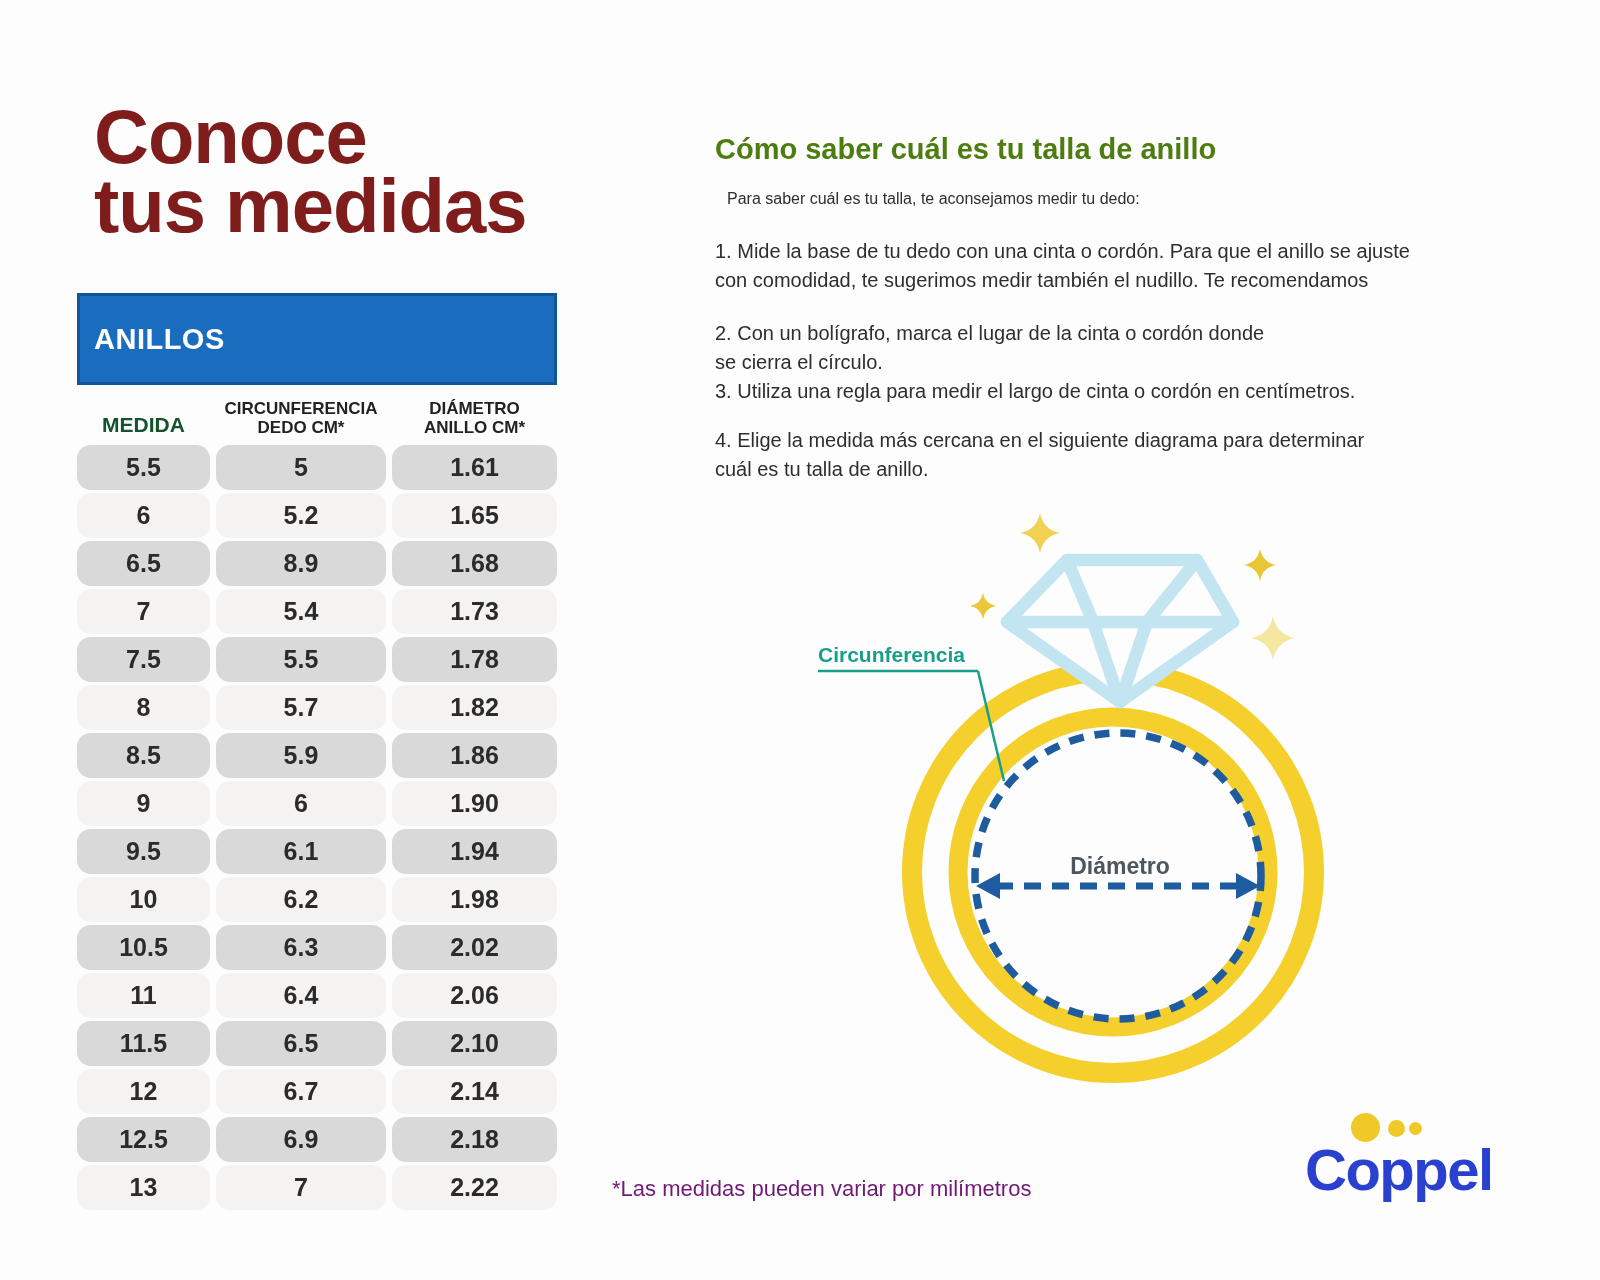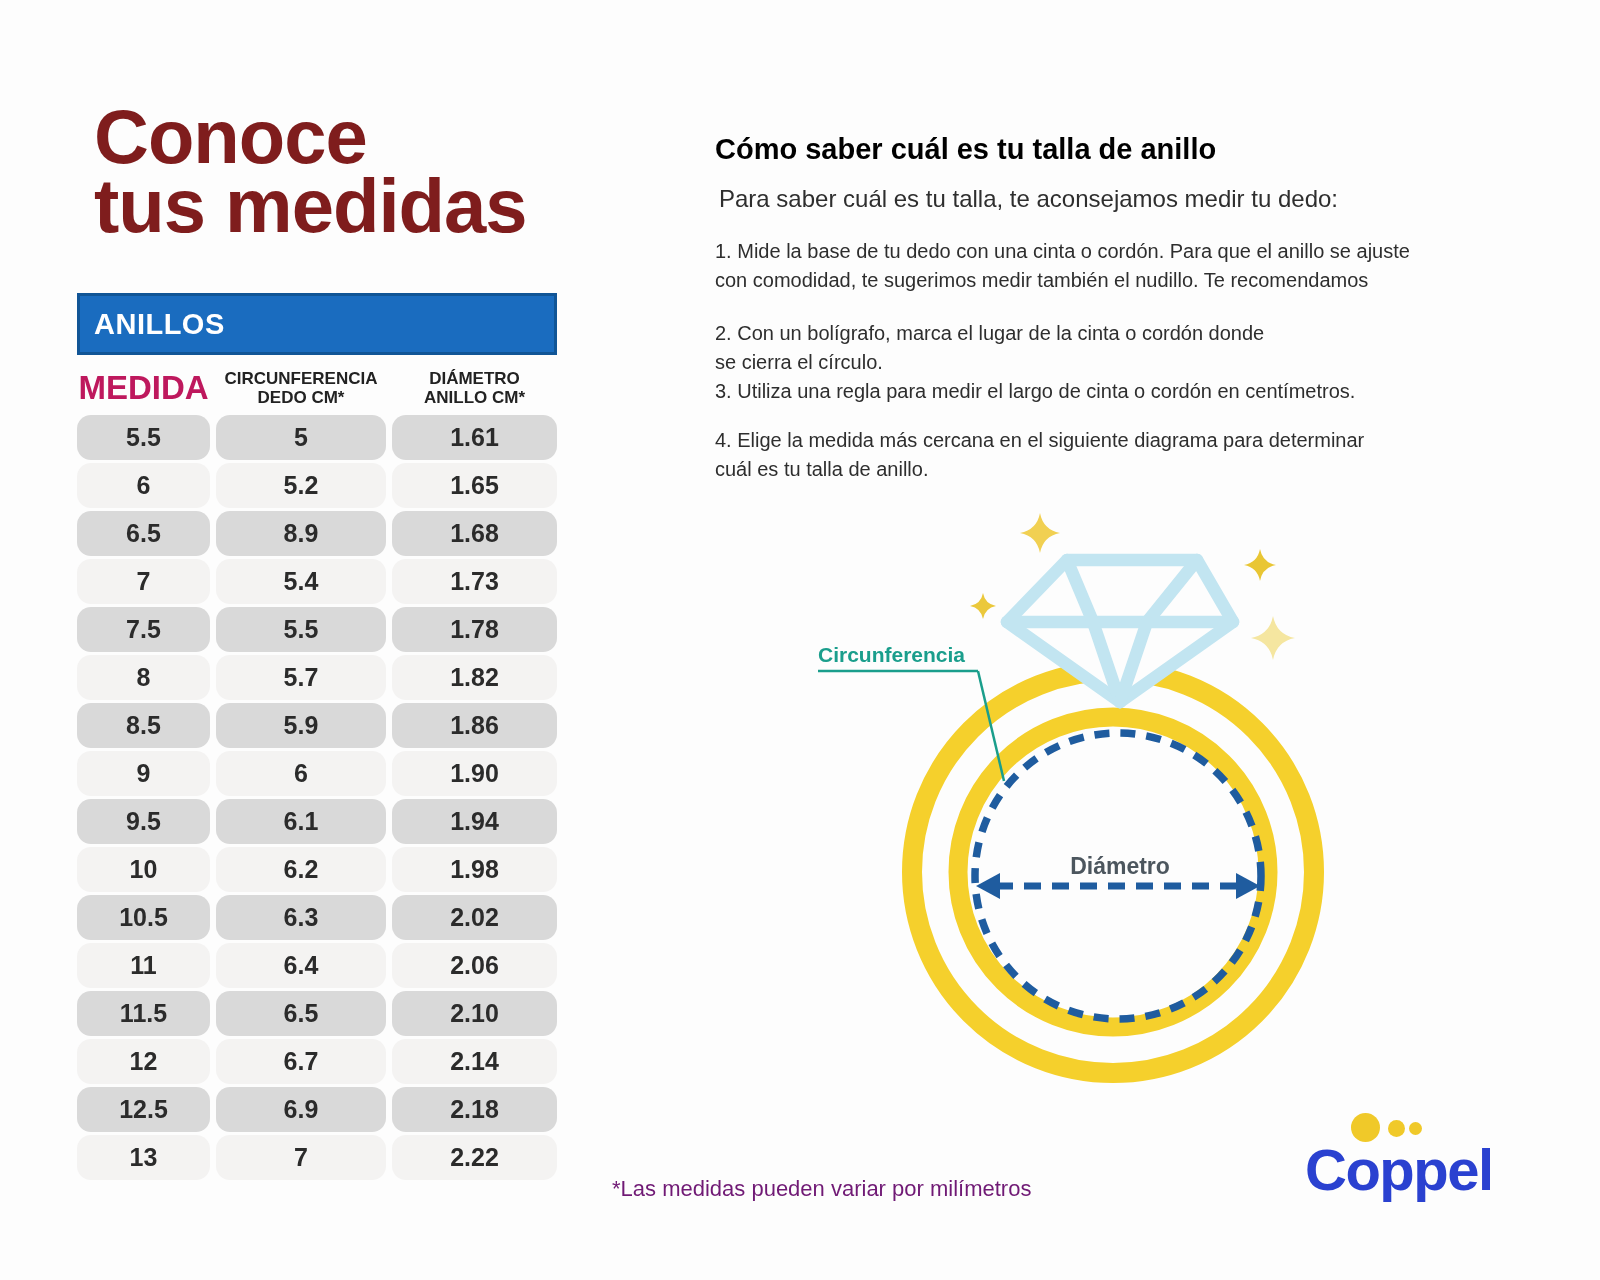--- a/index.html
+++ b/index.html
@@ -5,37 +5,37 @@
   html,body{margin:0;padding:0;background:#ffffff;}
   .page{position:relative;width:1600px;height:1280px;background:#fdfdfd;overflow:hidden;
         font-family:"Liberation Sans",sans-serif;}
 
   
   .main-title{position:absolute;left:94px;top:102px;color:#7f1d1d;font-weight:700;
               font-size:76px;line-height:69px;letter-spacing:-1px;}
 
   
   .sizes{position:absolute;left:77px;top:293px;width:480px;}
-  .band{box-sizing:border-box;height:62px;background:#1A6CBF;border:3px solid #115596;
+  .band{box-sizing:border-box;height:92px;background:#1A6CBF;border:3px solid #115596;
         display:flex;align-items:center;padding-left:14px;color:#ffffff;
         font-weight:700;font-size:29px;letter-spacing:.5px;}
   .cols{display:grid;grid-template-columns:133px 170px 165px;column-gap:6px;
         height:52px;align-items:end;text-align:center;padding-bottom:8px;}
-  .col-measure{font-size:33px;font-weight:700;color:#be185d;}
+  .col-measure{font-size:21px;font-weight:700;color:#14532d;}
   .col-small{font-size:17px;font-weight:700;color:#222222;line-height:19px;}
   .rows{display:grid;grid-template-columns:133px 170px 165px;column-gap:6px;row-gap:3px;}
   .cell{height:45px;display:flex;align-items:center;justify-content:center;
         font-size:25px;font-weight:700;color:#2b2b2b;border-radius:14px;}
   .dark{background:#D9D9D9;}
   .light{background:#F4F3F2;}
 
   
   .guide{position:absolute;left:715px;top:130px;width:800px;color:#2e2e2e;}
-  .guide-heading{margin:0;font-size:29px;line-height:38px;font-weight:700;color:#000000;}
-  .intro{margin:16px 0 0 4px;font-size:24px;line-height:29px;}
+  .guide-heading{margin:0;font-size:29px;line-height:38px;font-weight:700;color:#4d7c0f;}
+  .intro{margin:16px 0 0 12px;font-size:16px;line-height:29px;}
   .step{margin:24px 0 0 0;font-size:20px;line-height:29px;}
   .step.tight{margin-top:24px;}
   .step.last{margin-top:20px;}
 
   
   .diagram{position:absolute;left:790px;top:500px;width:700px;height:640px;}
 
   
   .footnote{position:absolute;left:612px;top:1176px;font-size:22px;color:#701a75;}
 

